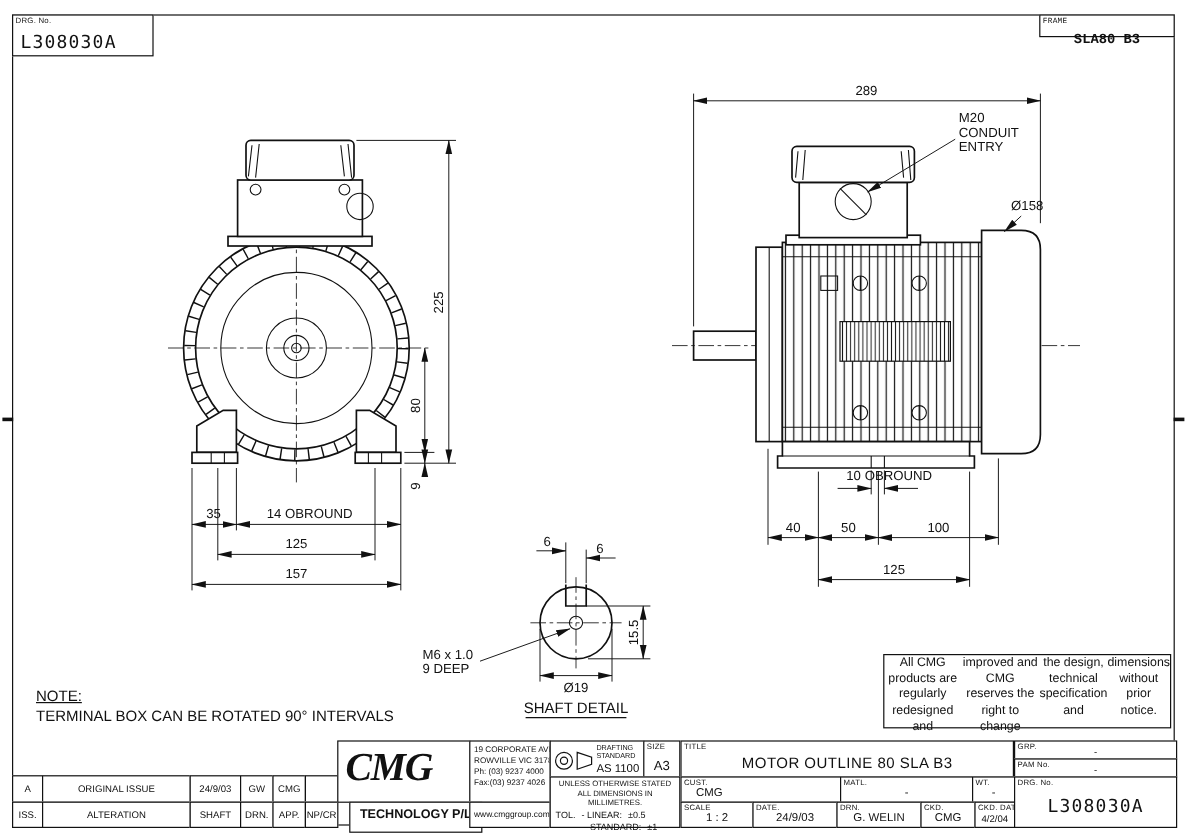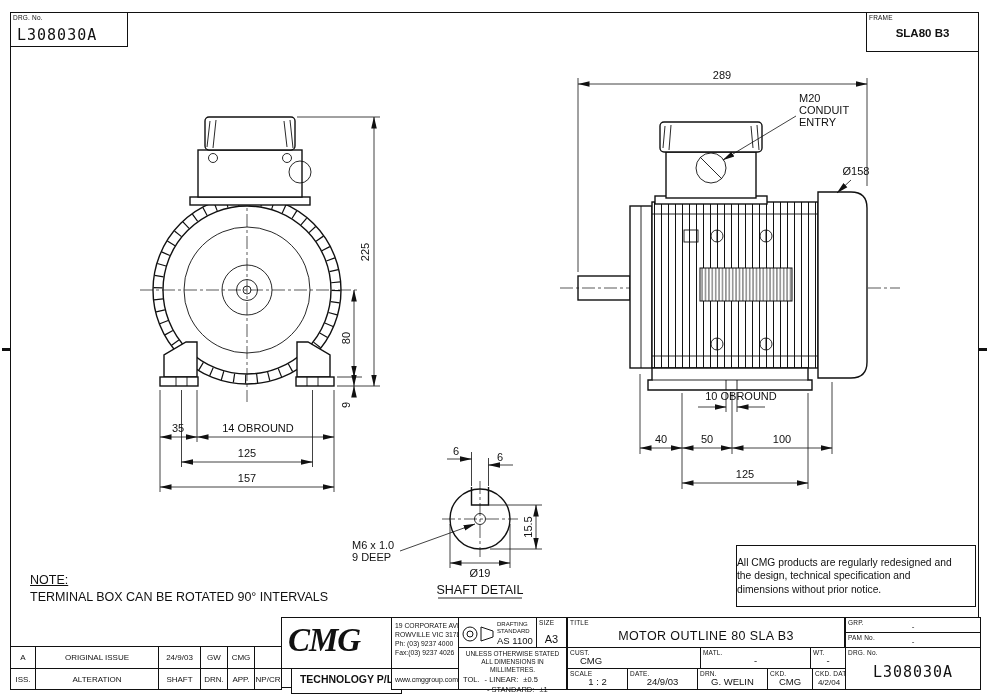--- a/index.html
+++ b/index.html
@@ -15,21 +15,21 @@
   .mono{font-family:"DejaVu Sans Mono","Liberation Mono",monospace;}
   .drgno-val{position:absolute;left:6px;top:13px;font-size:15px;letter-spacing:1px;}
   .frame-val{position:absolute;left:0;right:0;top:14px;text-align:center;font-size:11.5px;font-weight:700;}
   .cmg-logo{position:absolute;left:6px;top:4px;font:italic 900 33px "Liberation Serif",serif;letter-spacing:-1px;}
   .cmg-name{position:absolute;left:0;right:0;top:4px;text-align:center;font-size:10.5px;font-weight:700;}
   .addr{position:absolute;left:3px;top:3px;font-size:6.8px;line-height:9px;white-space:nowrap;}
   .web{position:absolute;left:3px;top:7px;font-size:7px;white-space:nowrap;}
   .tol-line{text-align:center;font-size:6.5px;line-height:8px;}
   .tol-row{display:flex;gap:5px;font-size:7.5px;padding:1px 0 0 4px;}
   .note-block{position:absolute;left:30px;top:572px;font-size:12.5px;line-height:17px;}
-  .disclaimer{position:absolute;left:736px;top:545px;width:240px;height:62px;border:1.3px solid #111;box-sizing:border-box;display:flex;flex-direction:column;justify-content:center;font-size:10.3px;line-height:13.2px;background:#fff;}
+  .disclaimer{position:absolute;left:736px;top:545px;width:240px;height:62px;border:1.3px solid #111;box-sizing:border-box;display:flex;justify-content:center;text-align:center;font-size:10.3px;line-height:13.2px;background:#fff;}
   svg text{font-family:"Liberation Sans",sans-serif;font-size:11px;fill:#111;stroke:none;}
   .caption{font-size:12.5px;}
   .obj{stroke:#111;stroke-width:1.4;fill:none;}
   .objw{stroke:#111;stroke-width:1.4;fill:#fff;}
   .thin{stroke:#111;stroke-width:.9;fill:none;}
   .dl{stroke:#111;stroke-width:.8;fill:none;}
   .cl{stroke:#111;stroke-width:.7;fill:none;stroke-dasharray:13 3 3 3;}
 </style>
 </head>
 <body>
@@ -230,32 +230,33 @@
 
       <text class="caption" x="480" y="594" text-anchor="middle">SHAFT DETAIL</text>
       <line class="thin" x1="438" y1="598" x2="522" y2="598"></line>
     </g>
   </svg>
 
   <div class="corner-box" style="left:10px;top:12px;width:118px;height:35px;">
     <span class="lbl">DRG. No.</span>
     <span class="drgno-val mono">L308030A</span>
   </div>
-  <div class="corner-box" style="left:866px;top:12px;width:113px;height:40px;">
+  <div class="corner-box" style="left:866px;top:12px;width:113px;height:19px;font-family:Liberation Mono, monospace;">
     <span class="lbl">FRAME</span>
     <span class="frame-val">SLA80 B3</span>
   </div>
 
   <div class="note-block">
     <div style="text-decoration:underline;">NOTE:</div>
     <div>TERMINAL BOX CAN BE ROTATED 90° INTERVALS</div>
   </div>
 
   <div class="disclaimer">
     <div>All CMG products are regularly redesigned and</div>
+    <div>improved and CMG reserves the right to change</div>
     <div>the design, technical specification and</div>
     <div>dimensions without prior notice.</div>
   </div>
 
   <div class="cell rev" style="left:10px;top:646px;width:26px;height:23px;">A</div>
   <div class="cell rev" style="left:35px;top:646px;width:124px;height:23px;">ORIGINAL ISSUE</div>
   <div class="cell rev" style="left:158px;top:646px;width:43px;height:23px;">24/9/03</div>
   <div class="cell rev" style="left:200px;top:646px;width:28px;height:23px;">GW</div>
   <div class="cell rev" style="left:227px;top:646px;width:28px;height:23px;">CMG</div>
   <div class="cell rev" style="left:254px;top:646px;width:28px;height:23px;"></div>

